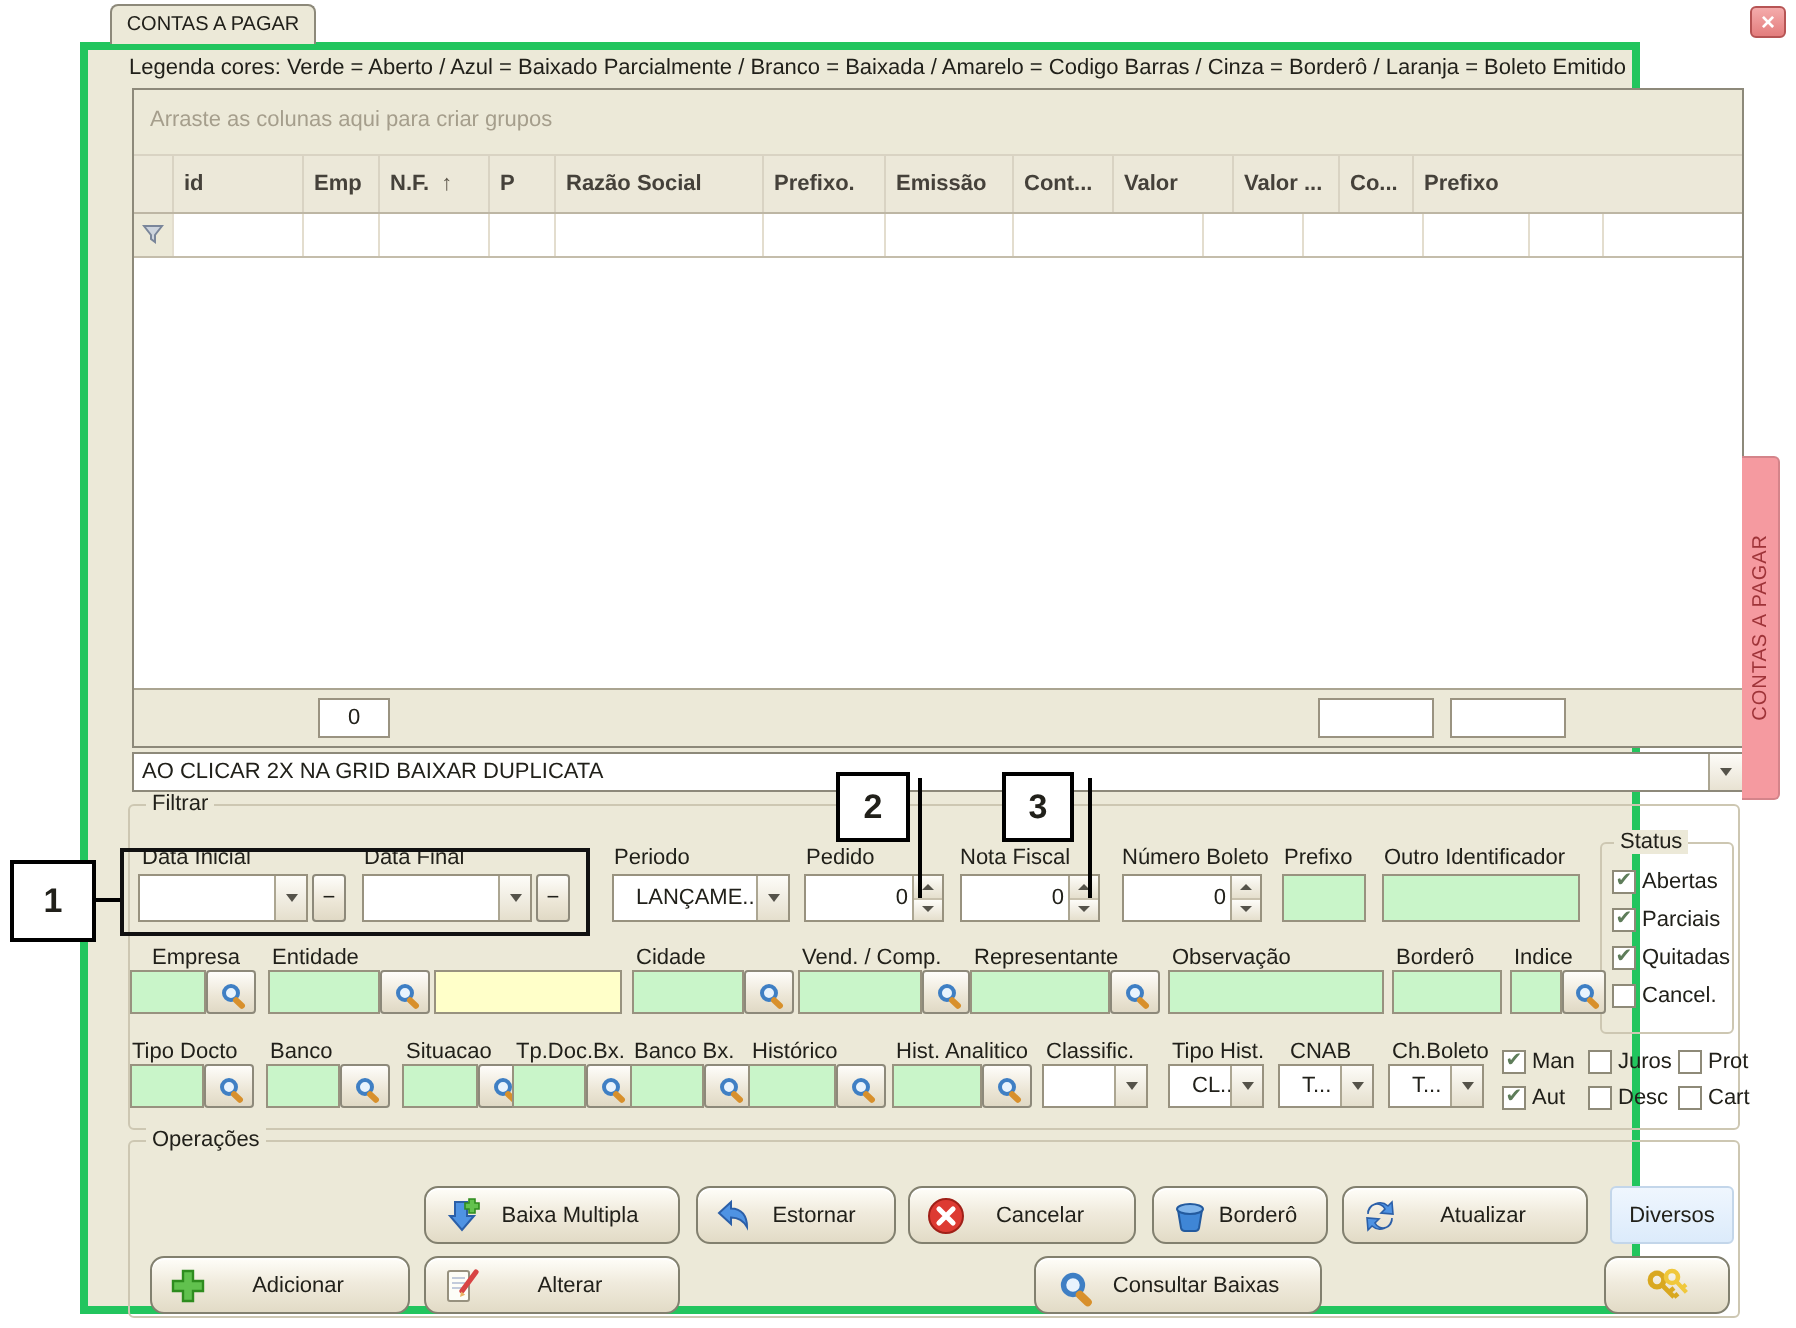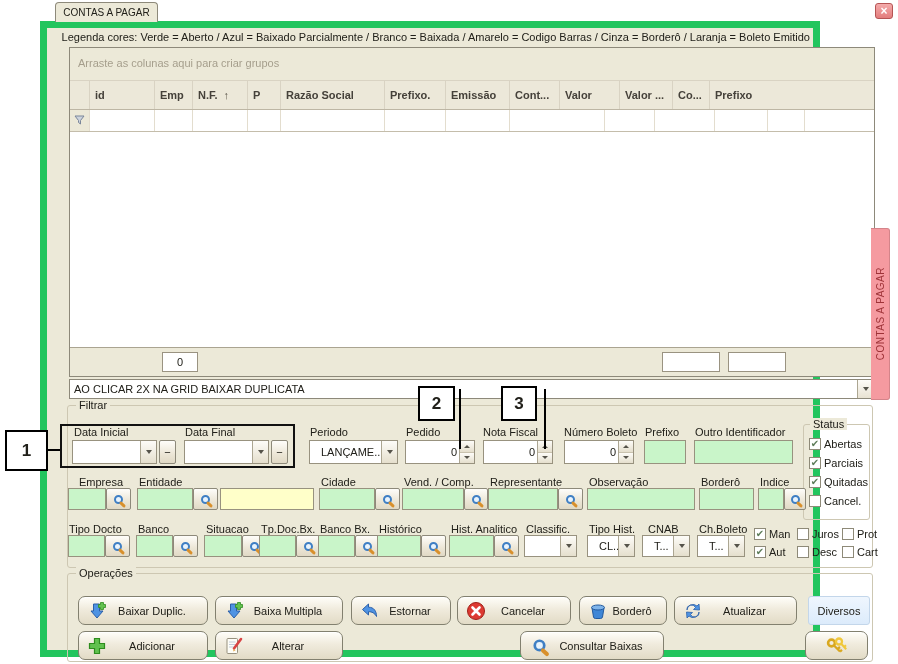--- a/index.html
+++ b/index.html
@@ -1,21 +1,21 @@
 <!DOCTYPE html>
 <html><head>
 <meta charset="utf-8">
 <style>
   * { margin:0; padding:0; box-sizing:border-box; }
   html,body { width:898px; height:664px; }
   body { position:relative; background:#fff; font-family:"Liberation Sans",sans-serif; font-size:11px; color:#21201a; overflow:hidden; }
   .abs { position:absolute; }
 
   
-  .win { left:40px; top:21px; width:780px; height:636px; background:#ece9d8; border:7px solid #22c55e; }
+  .win { left:40px; top:21px; width:780px; height:636px; background:#ece9d8; border:4px solid #22c55e; }
   .tab { left:55px; top:2px; width:103px; height:20px; background:#ece9d8; border:1px solid #8d897a; border-bottom:none; border-radius:4px 4px 0 0; z-index:6; display:flex; align-items:center; justify-content:center; font-size:10px; }
   .closebtn { left:875px; top:3px; width:18px; height:16px; background:linear-gradient(#f4abab,#e37d7d); border:1px solid #b65454; border-radius:3px; color:#fff; font-weight:bold; font-size:12px; line-height:1; display:flex; align-items:center; justify-content:center; z-index:6; }
   .legend { top:3px; right:3px; white-space:nowrap; }
 
   
   .grid { left:22px; top:19px; width:806px; height:330px; border:1px solid #8d897a; background:#fff; display:flex; flex-direction:column; }
   .groupbar { height:32px; background:#ece9d8; color:#a59e8c; padding:9px 0 0 8px; }
   .hdr { display:flex; height:30px; background:#ece8d9; border-top:1px solid #d9d3c3; border-bottom:1px solid #bdb6a4; }
   .hcell { border-right:1px solid #d9d3c3; display:flex; align-items:center; padding-left:5px; font-weight:bold; color:#45413a; overflow:hidden; white-space:nowrap; }
   .frow { display:flex; height:22px; background:#fff; border-bottom:1px solid #c4bdab; }
@@ -395,29 +395,20 @@
     </div>
     <div class="abs ckrow" style="left:774px;top:140px">
       <span class="cb"></span>
       <span>Cart</span>
     </div>
   </div>
 
   <div class="abs gbox opers">
     <span class="cap">Operações</span>
 
-    <div class="abs btn" style="left:10px;top:22px;width:130px;height:29px">
-      <span class="bicon">
-        <svg width="20" height="20" viewBox="0 0 20 20">
-            <path d="M6.5 3h6v7h3.5L10 17 4 10h2.5z" fill="#4f93e3" stroke="#2b5fa8"></path>
-            <path d="M13.5 1.5h3v2h2v3h-2v2h-3v-2h-2v-3h2z" fill="#63c24e" stroke="#2f8c1f" stroke-width="0.8"></path>
-          </svg>
-      </span>
-      <span class="blabel">Baixar Duplic.</span>
-    </div>
     <div class="abs btn" style="left:147px;top:22px;width:128px;height:29px">
       <span class="bicon">
         <svg width="20" height="20" viewBox="0 0 20 20">
             <path d="M6.5 3h6v7h3.5L10 17 4 10h2.5z" fill="#4f93e3" stroke="#2b5fa8"></path>
             <path d="M13.5 1.5h3v2h2v3h-2v2h-3v-2h-2v-3h2z" fill="#63c24e" stroke="#2f8c1f" stroke-width="0.8"></path>
           </svg>
       </span>
       <span class="blabel">Baixa Multipla</span>
     </div>
     <div class="abs btn" style="left:283px;top:22px;width:100px;height:29px">

